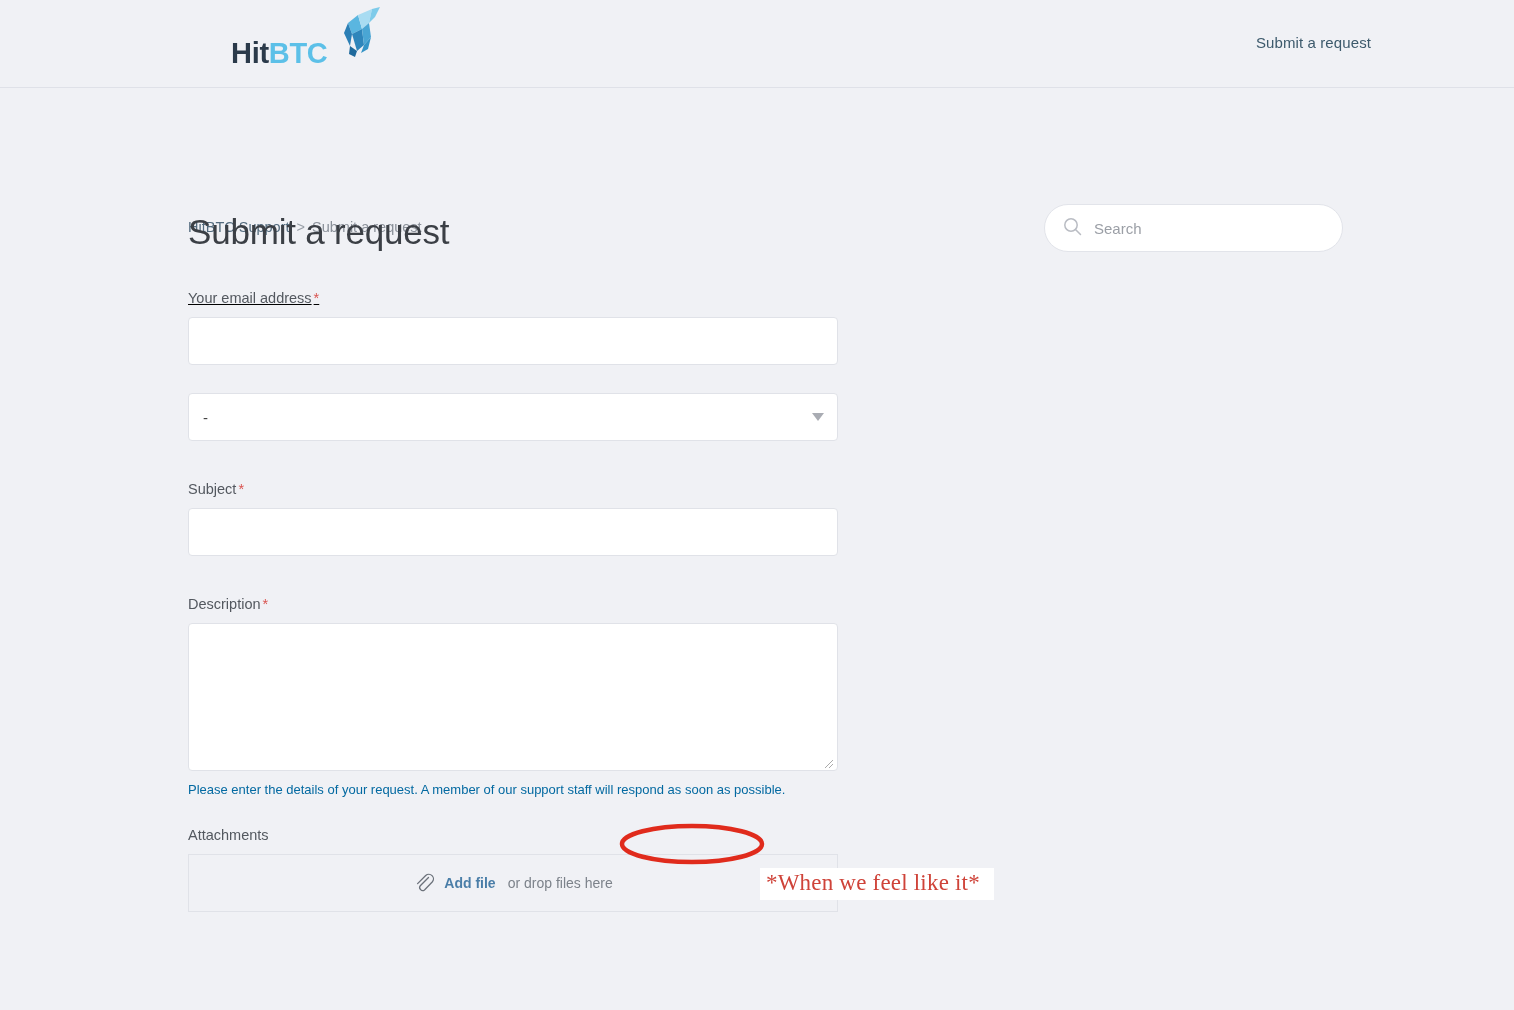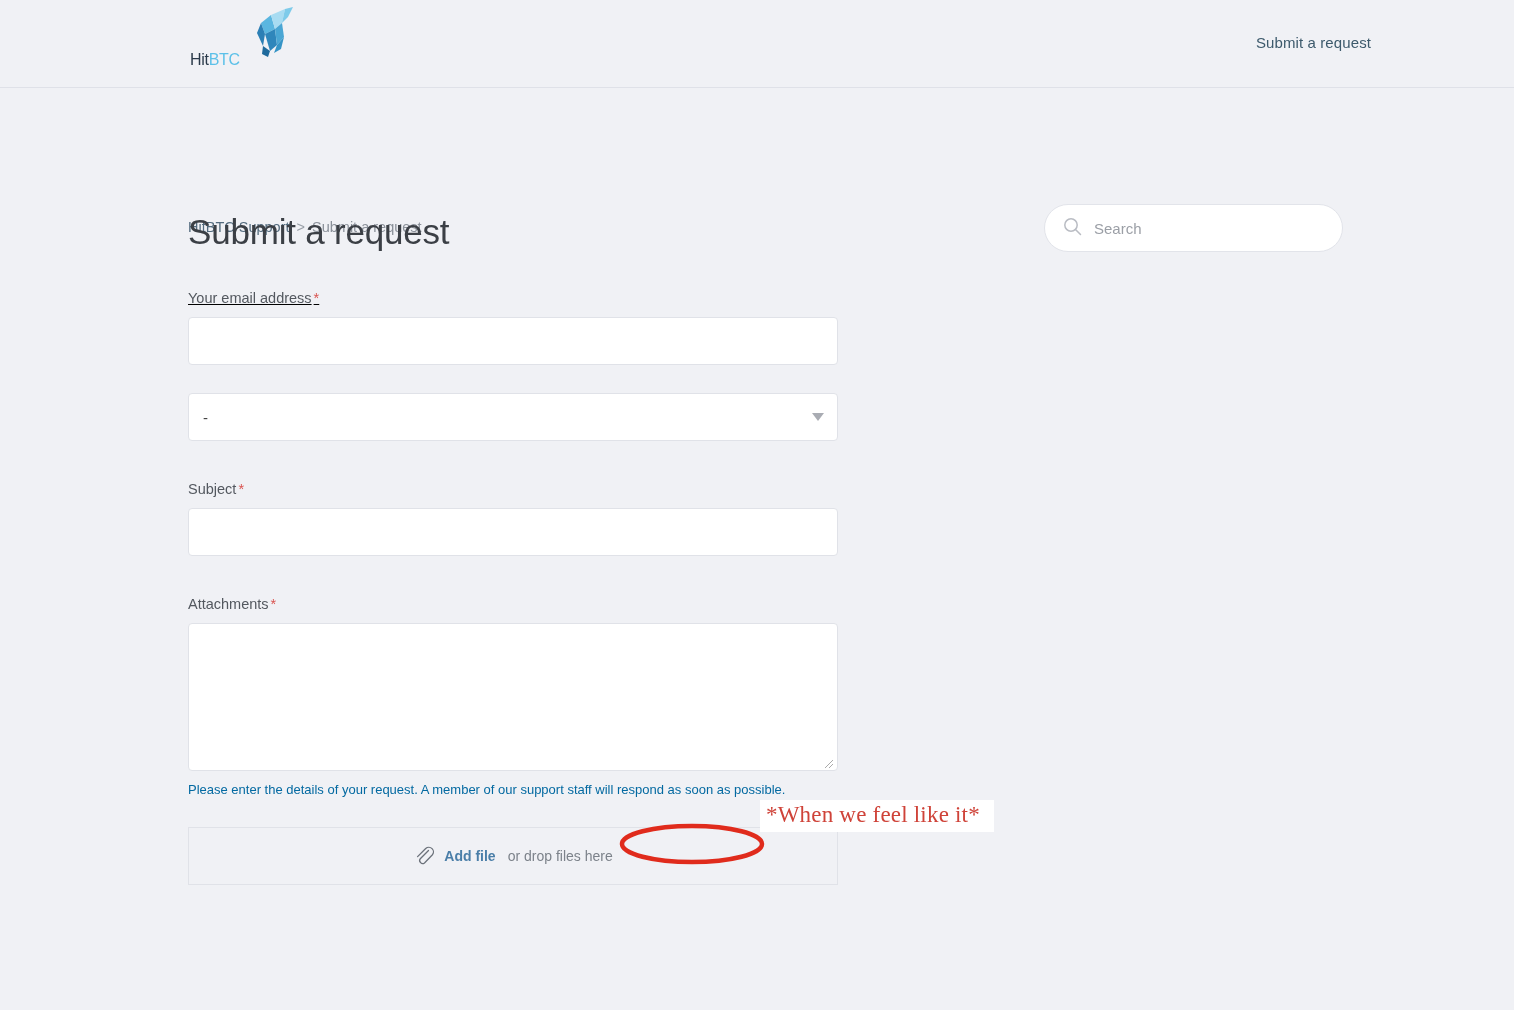--- a/index.html
+++ b/index.html
@@ -22,26 +22,27 @@
   }
   .logo-wrap {
     position: absolute;
     left: 190px;
     top: 14px;
     display: flex;
     align-items: flex-end;
     height: 60px;
   }
   .logo-text {
-    font-size: 16px;
-    font-weight: normal;
+    font-size: 29px;
+    font-weight: bold;
     letter-spacing: -0.3px;
     line-height: 1;
     position: relative;
     top: -6px;
+    margin-left: 41px;
   }
   .logo-text .hit { color: #2b3a4a; }
   .logo-text .btc { color: #5cc0e8; }
   .logo-bull {
     margin-left: 1px;
     position: relative;
     top: -13px;
   }
   .header-link {
     position: absolute;
@@ -217,21 +218,21 @@
   
   .annot-ellipse {
     position: absolute;
     left: 618px;
     top: 822px;
     pointer-events: none;
   }
   .annot-note {
     position: absolute;
     left: 760px;
-    top: 800px;
+    top: 868px;
     background: #ffffff;
     color: #cf4339;
     font-family: "Liberation Serif", serif;
     font-size: 23px;
     padding: 2px 14px 4px 6px;
     white-space: nowrap;
     letter-spacing: 0.2px;
   }
 </style>
 </head>
@@ -297,35 +298,36 @@
 
     <div class="field gap-subject">
       <label class="field-label">
         <span>Subject</span><span class="req">*</span>
       </label>
       <input class="text-input" type="text" placeholder="" style="">
     </div>
 
     <div class="field gap-subject">
       <label class="field-label">
-        <span>Attachments</span><span class="req">*</span>
+        <span>Description</span><span class="req">*</span>
       </label>
       <div style="position:relative;width:650px;">
         <textarea class="textarea" placeholder="" style=""></textarea>
         <span class="resize-grip">
           <svg width="12" height="12" viewBox="0 0 12 12">
             <line x1="11" y1="3" x2="3" y2="11" stroke="#aaa" stroke-width="1"></line>
             <line x1="11" y1="7" x2="7" y2="11" stroke="#aaa" stroke-width="1"></line>
           </svg>
         </span>
       </div>
       <div class="help-text">Please enter the details of your request. A member of our support staff will respond as soon as possible.</div>
     </div>
 
     <div class="field gap-attach">
+      <label class="field-label">Attachments</label>
       <div class="dropzone">
         <span class="clip">
           <svg width="22" height="22" viewBox="0 0 22 22">
             <path d="M15.5 5.5 L7.3 13.7 a3 3 0 0 0 4.2 4.2 L19.2 10 a4.6 4.6 0 0 0 -6.5 -6.5 L4.6 11.6" fill="none" stroke="#6b717a" stroke-width="1.3" stroke-linecap="round"></path>
           </svg>
         </span>
         <span class="addfile">Add file</span>
         <span>or drop files here</span>
       </div>
     </div>

